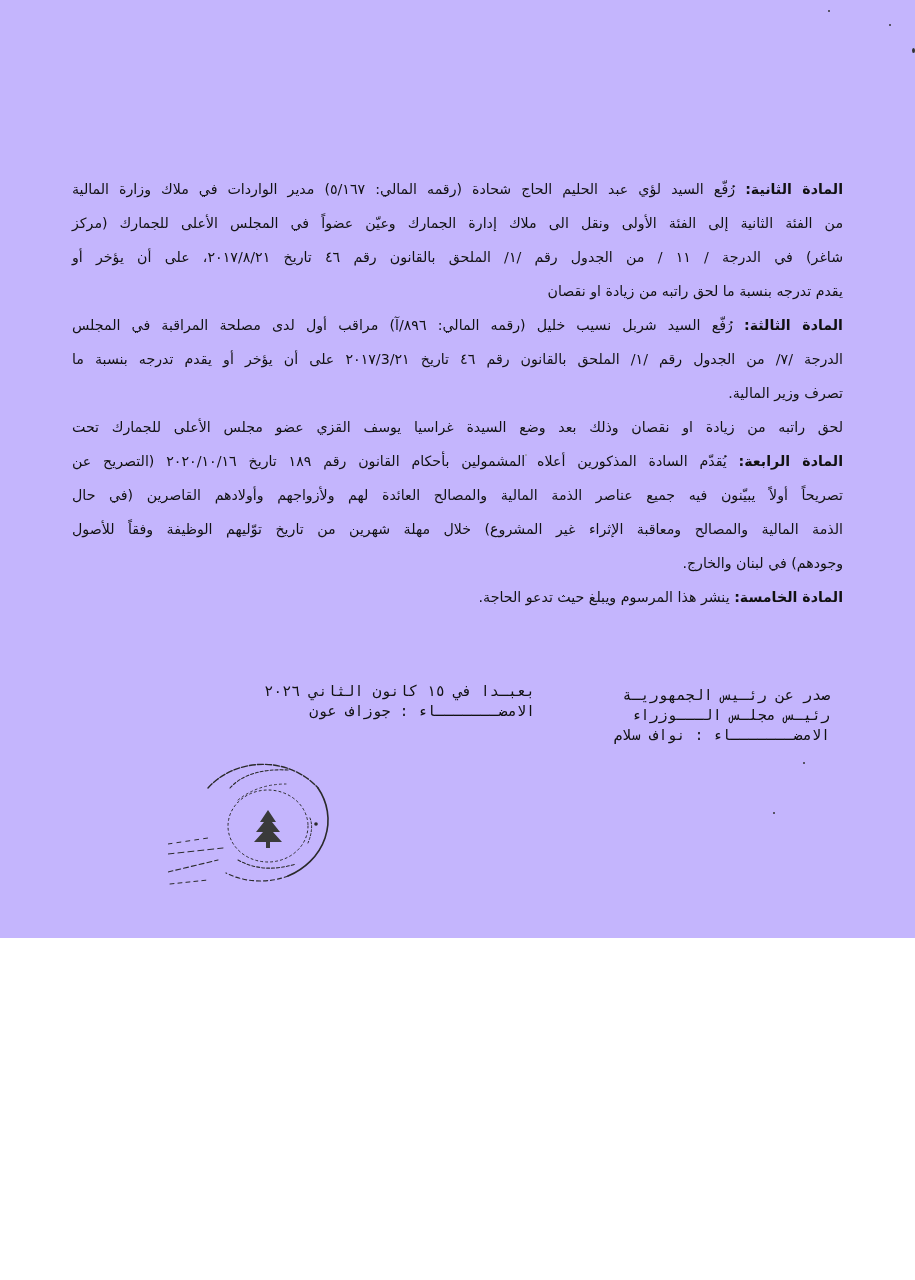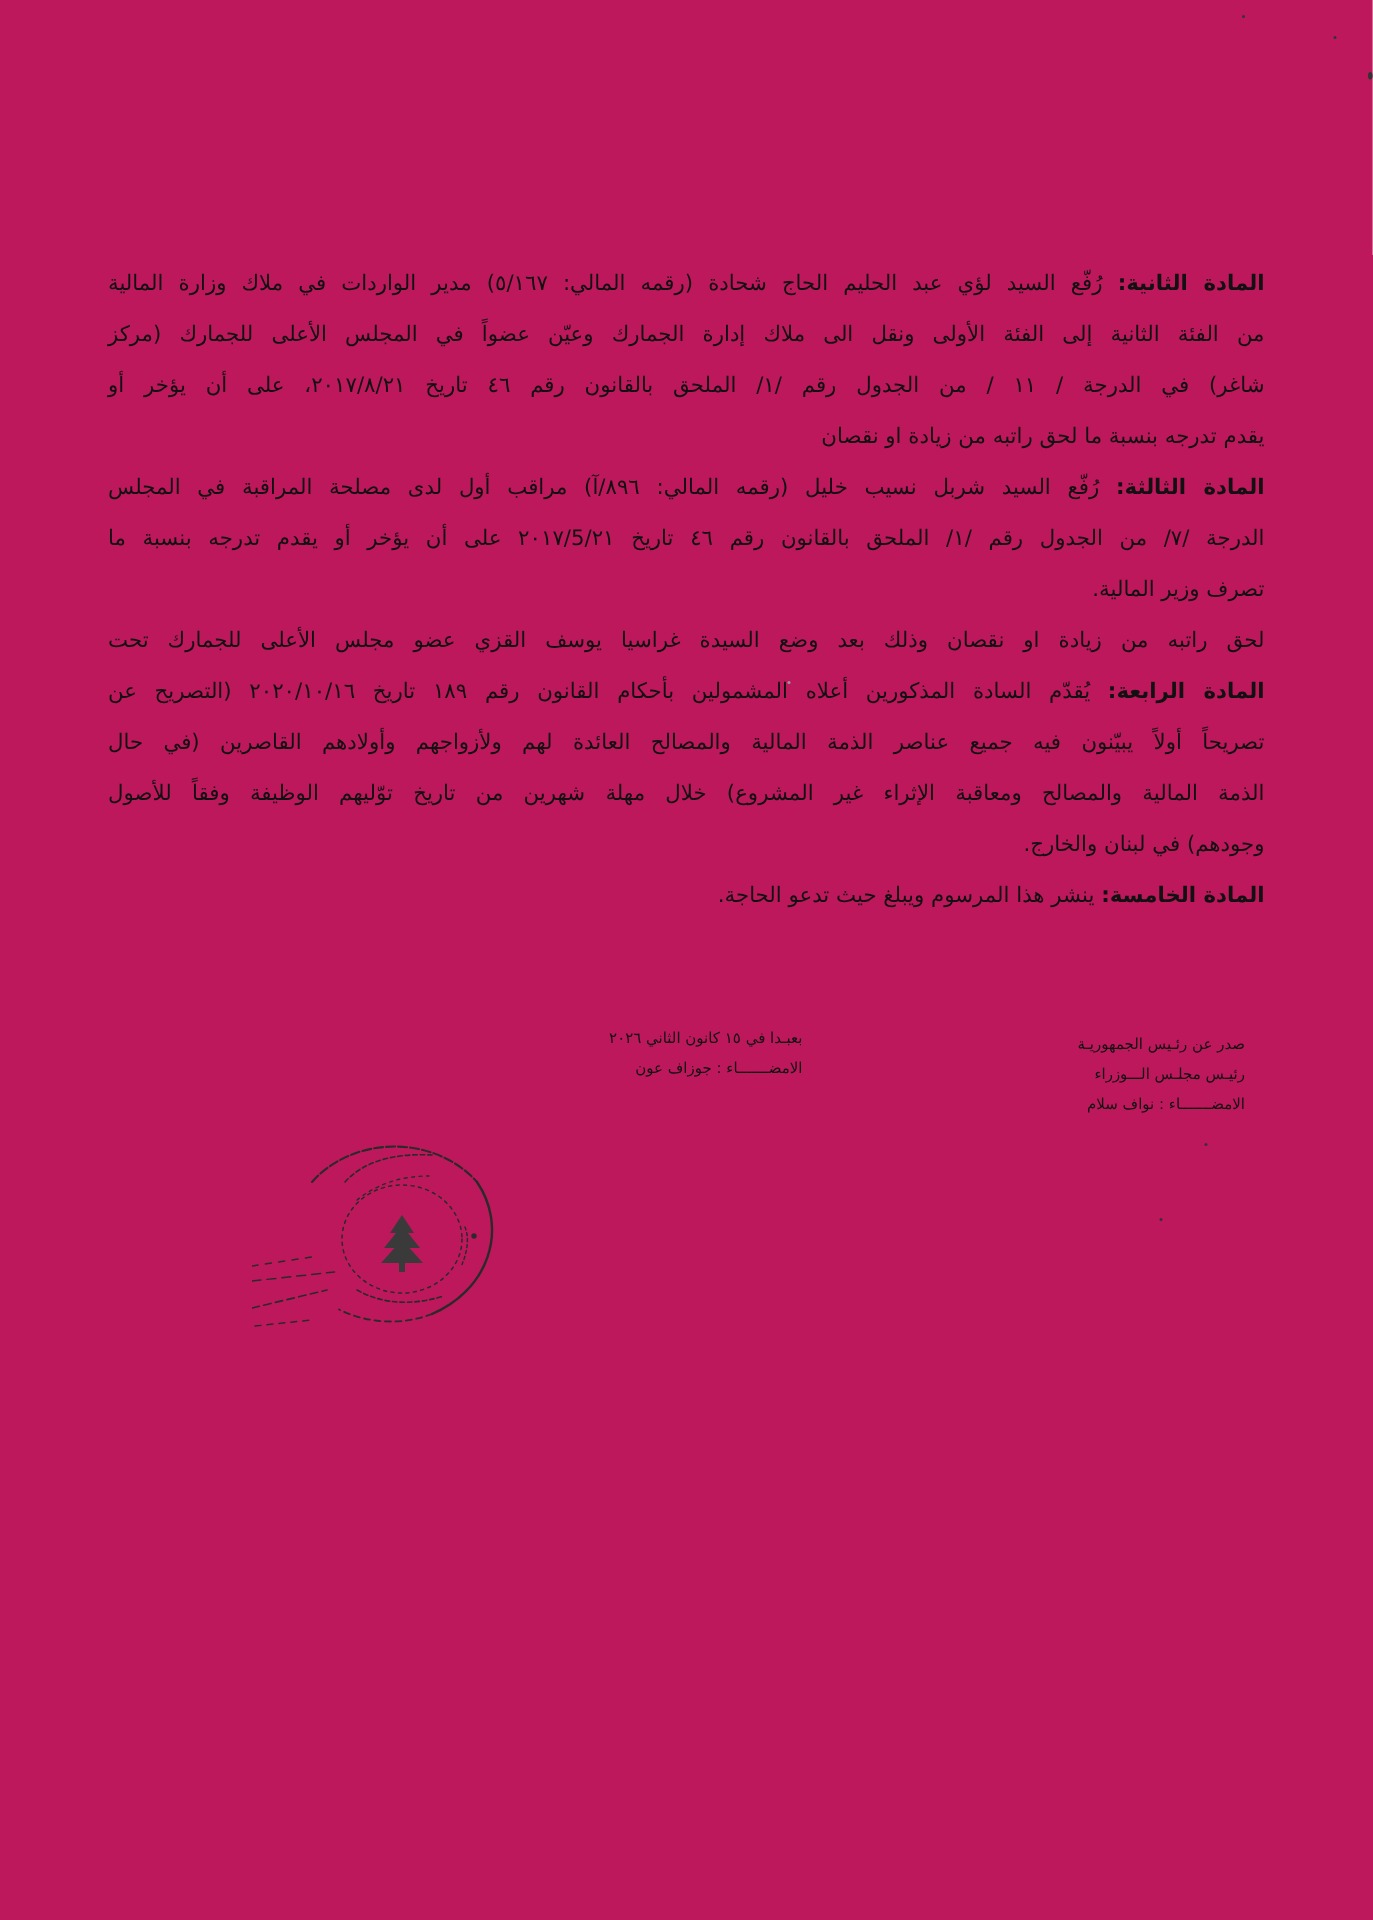--- a/index.html
+++ b/index.html
@@ -11,22 +11,22 @@
       width: 915px;
       height: 1280px;
       position: relative;
       overflow: hidden;
       font-family: "DejaVu Sans", "Liberation Sans", sans-serif;
       color: #111111;
     }
     .page {
       position: absolute;
       left: 0; top: 0;
-      width: 915px; height: 1280px;
-      background: #be185d;
+      width: 915px; height: 938px;
+      background: #c4b5fd;
     }
     .body-text {
       position: absolute;
       right: 72px;
       left: 72px;
       top: 172px;
       direction: rtl;
       text-align: justify;
       text-align-last: right;
       font-size: 14.2px;
@@ -43,22 +43,23 @@
       text-align: justify;
       text-align-last: justify;
       white-space: nowrap;
     }
     .line.last {
       text-align-last: right;
     }
     .sig-block {
       position: absolute;
       direction: rtl;
-      font-size: 10px;
+      font-size: 15px;
       line-height: 20px;
+      font-family: Liberation Mono, monospace;
     }
     .sig-block div { white-space: nowrap; }
     .sig-president {
       right: 85px;
       top: 687px;
     }
     .sig-date {
       right: 380px;
       top: 683px;
     }
@@ -88,21 +89,21 @@
 
     <div class="article">
       <span class="line"><span class="article-label">المادة الثانية:</span> <span>رُفّع السيد لؤي عبد الحليم الحاج شحادة (رقمه المالي: ٥/١٦٧) مدير الواردات في ملاك وزارة المالية</span></span>
       <span class="line">من الفئة الثانية إلى الفئة الأولى ونقل الى ملاك إدارة الجمارك وعيّن عضواً في المجلس الأعلى للجمارك (مركز</span>
       <span class="line">شاغر) في الدرجة / ١١ / من الجدول رقم /١/ الملحق بالقانون رقم ٤٦ تاريخ ٢٠١٧/٨/٢١، على أن يؤخر أو</span>
       <span class="line last">يقدم تدرجه بنسبة ما لحق راتبه من زيادة او نقصان</span>
     </div>
 
     <div class="article">
       <span class="line"><span class="article-label">المادة الثالثة:</span> <span>رُفّع السيد شربل نسيب خليل (رقمه المالي: ٨٩٦/آ) مراقب أول لدى مصلحة المراقبة في المجلس</span></span>
-      <span class="line">الدرجة /٧/ من الجدول رقم /١/ الملحق بالقانون رقم ٤٦ تاريخ ٢٠١٧/5/٢١ على أن يؤخر أو يقدم تدرجه بنسبة ما</span>
+      <span class="line">الدرجة /٧/ من الجدول رقم /١/ الملحق بالقانون رقم ٤٦ تاريخ ٢٠١٧/3/٢١ على أن يؤخر أو يقدم تدرجه بنسبة ما</span>
       <span class="line last">تصرف وزير المالية.</span>
       <span class="line">لحق راتبه من زيادة او نقصان وذلك بعد وضع السيدة غراسيا يوسف القزي عضو مجلس الأعلى للجمارك تحت</span>
     </div>
 
     <div class="article">
       <span class="line"><span class="article-label">المادة الرابعة:</span> <span>يُقدّم السادة المذكورين أعلاه المشمولين بأحكام القانون رقم ١٨٩ تاريخ ٢٠٢٠/١٠/١٦ (التصريح عن</span></span>
       <span class="line">تصريحاً أولاً يبيّنون فيه جميع عناصر الذمة المالية والمصالح العائدة لهم ولأزواجهم وأولادهم القاصرين (في حال</span>
       <span class="line">الذمة المالية والمصالح ومعاقبة الإثراء غير المشروع) خلال مهلة شهرين من تاريخ توّليهم الوظيفة وفقاً للأصول</span>
       <span class="line last">وجودهم) في لبنان والخارج.</span>
     </div>

